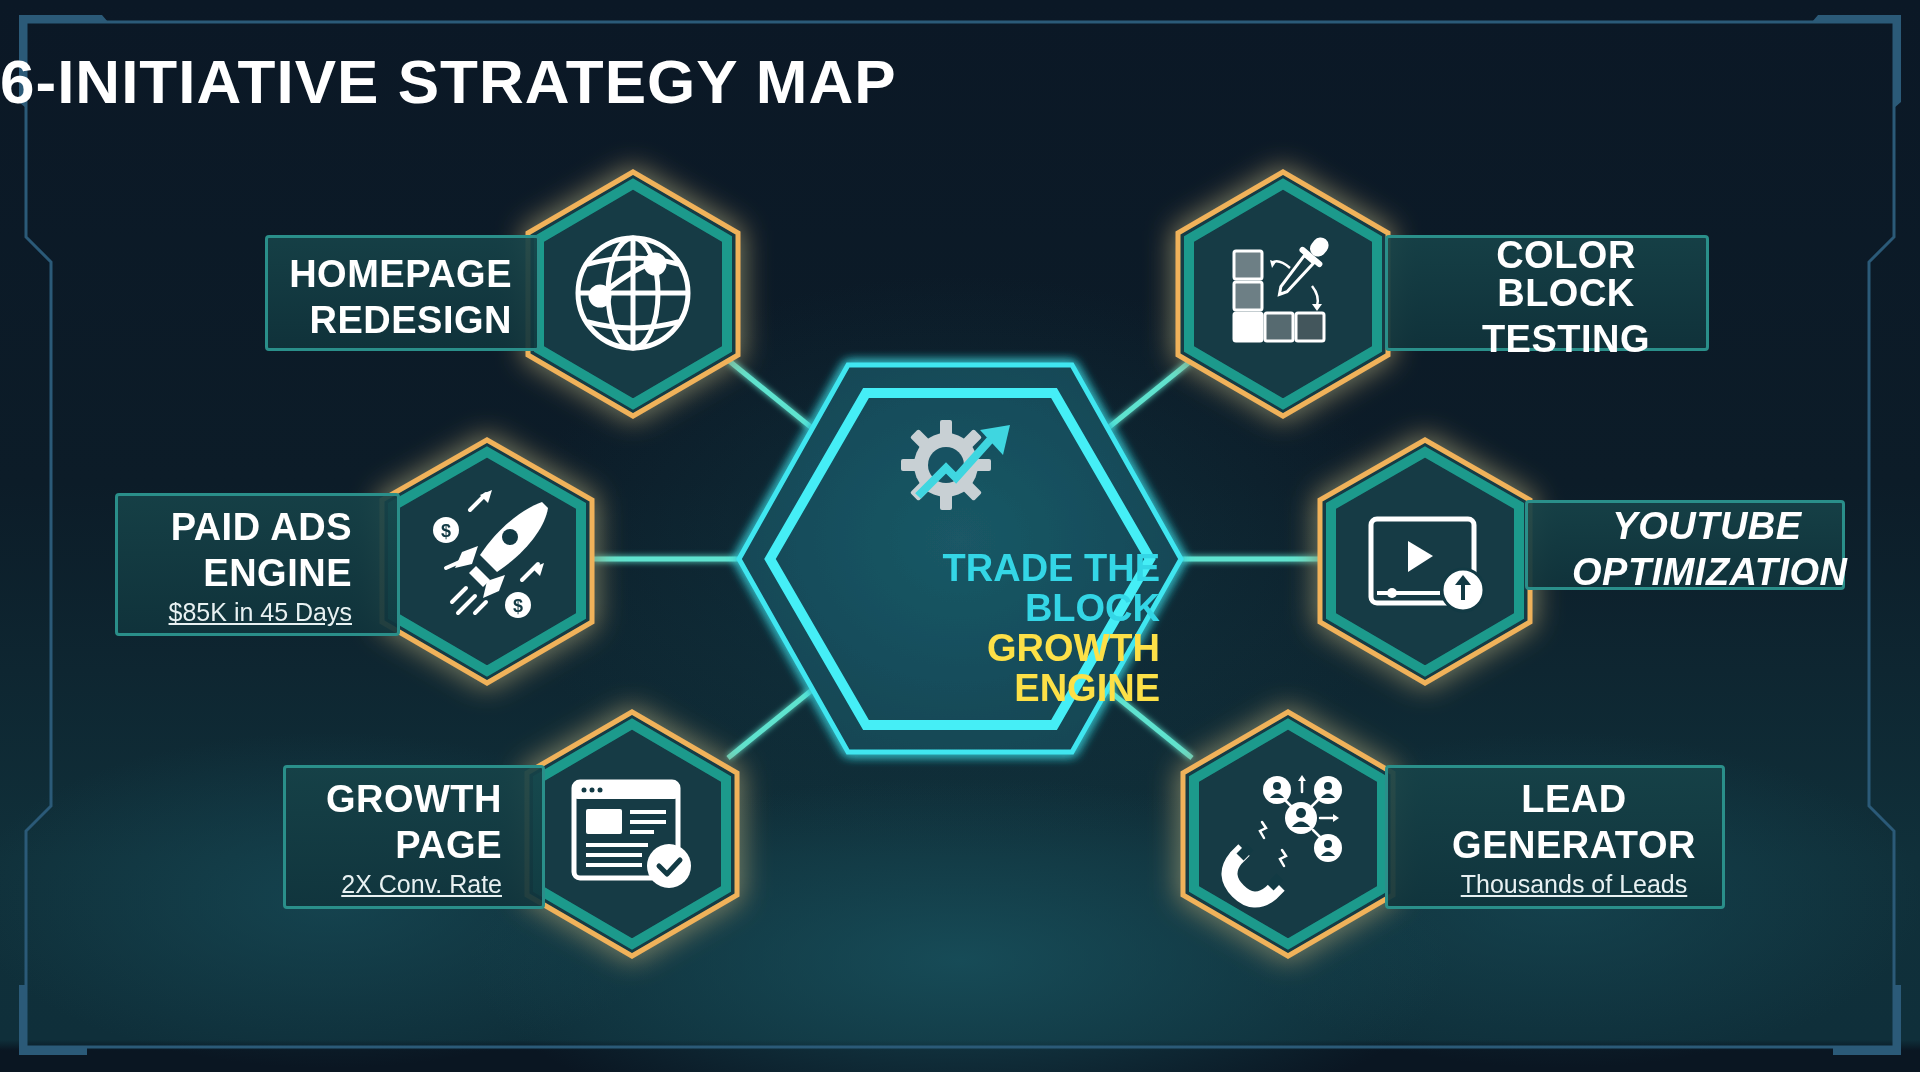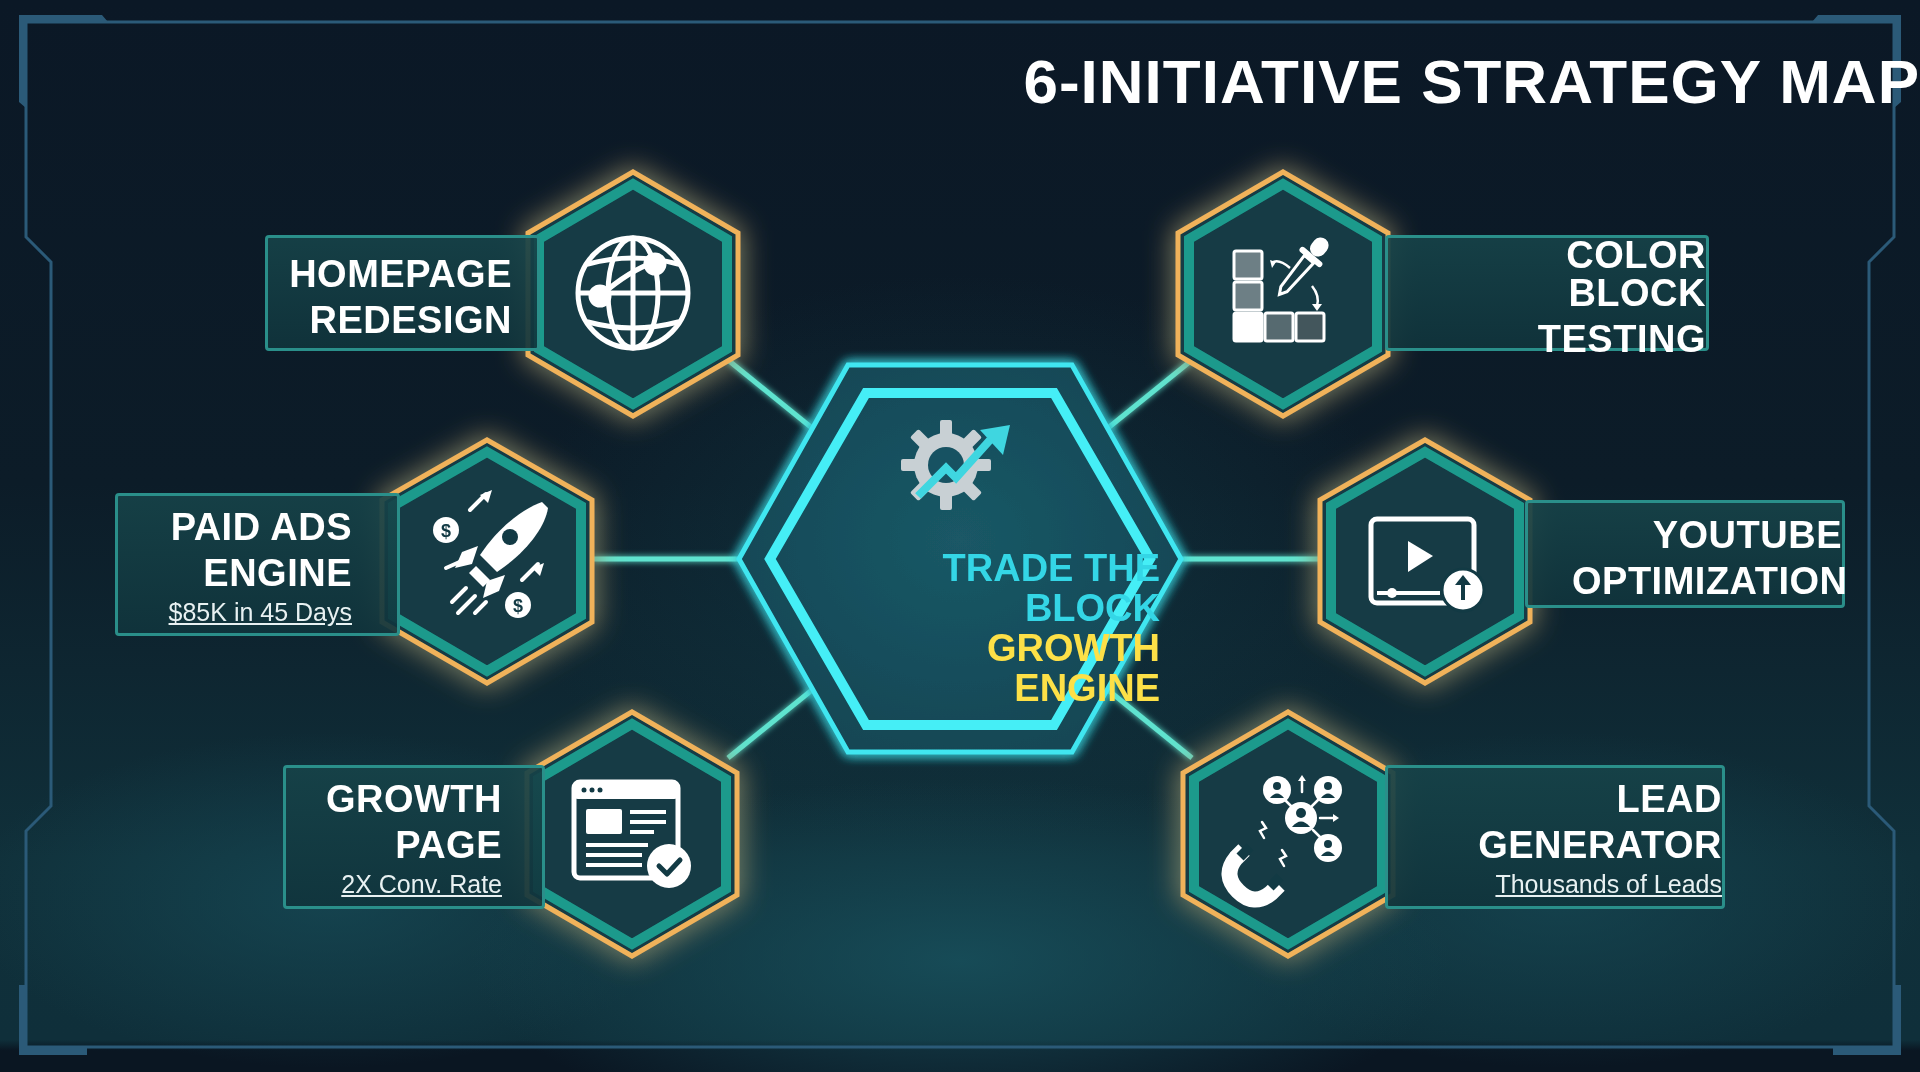--- a/index.html
+++ b/index.html
@@ -13,32 +13,32 @@
     position:absolute; left:0; top:0; width:1920px; height:1072px;
     background:
       radial-gradient(ellipse 700px 260px at 960px 960px, rgba(24,80,92,0.85), rgba(24,80,92,0) 70%),
       radial-gradient(ellipse 520px 240px at 330px 900px, rgba(22,72,84,0.8), rgba(22,72,84,0) 70%),
       radial-gradient(ellipse 520px 240px at 1560px 900px, rgba(22,72,84,0.7), rgba(22,72,84,0) 70%),
       radial-gradient(ellipse 600px 380px at 960px 560px, rgba(18,58,70,0.6), rgba(18,58,70,0) 75%),
       linear-gradient(180deg, #0b1826 0%, #0c1c28 45%, #10303a 80%, #0f2f3a 97%, #0a1622 98%);
   }
   svg.overlay { position:absolute; left:0; top:0; }
   .title {
-    position:absolute; left:0; top:46px; width:1920px; text-align:right;
+    position:absolute; left:0; top:46px; width:1920px; text-align:left;
     color:#ffffff; font-weight:bold; font-size:62px; letter-spacing:1px;
   }
   .label-box {
     position:absolute;
     background:linear-gradient(180deg, rgba(22,66,72,0.92), rgba(16,52,60,0.92));
     border:3px solid #2a8f8a; border-radius:4px;
     box-sizing:border-box; color:#fff;
     display:flex; flex-direction:column; justify-content:center;
   }
   .label-box.left { text-align:right; padding-right:150px; }
-  .label-box.right { text-align:right; padding-left:150px; }
+  .label-box.right { text-align:center; padding-left:150px; }
   .label-title { font-weight:bold; font-size:38px; line-height:38px; letter-spacing:0.5px;margin-top:8px; }
   .label-sub { font-size:25px; line-height:36px; color:#e8f1f2; margin-top:2px;text-decoration:underline; }
   .center-text {
     position:absolute; left:760px; width:400px; top:548px; text-align:right;
     font-weight:bold; font-size:38px; line-height:40px;
   }
   .center-text .accent { color:#34d6e6; }
   .center-text .main { color:#fde047; }
 </style>
 </head>
@@ -146,21 +146,21 @@
     <div class="label-title">GROWTH</div>
     <div class="label-title">PAGE</div>
     <div class="label-sub">2X Conv. Rate</div>
   </div>
 
   <div class="label-box right" style="left:1385px; top:235px; width:324px; height:116px; padding-left:38px;">
     <div class="label-title">COLOR BLOCK</div>
     <div class="label-title">TESTING</div>
   </div>
 
-  <div class="label-box right" style="left:1525px; top:500px; width:320px; height:108px; padding-left:44px;">
+  <div class="label-box right" style="left:1525px; top:500px; width:320px; height:90px; padding-left:44px;font-style:italic;">
     <div class="label-title">YOUTUBE</div>
     <div class="label-title">OPTIMIZATION</div>
   </div>
 
   <div class="label-box right" style="left:1385px; top:765px; width:340px; height:144px; padding-left:38px;">
     <div class="label-title">LEAD</div>
     <div class="label-title">GENERATOR</div>
     <div class="label-sub">Thousands of Leads</div>
   </div>
 

